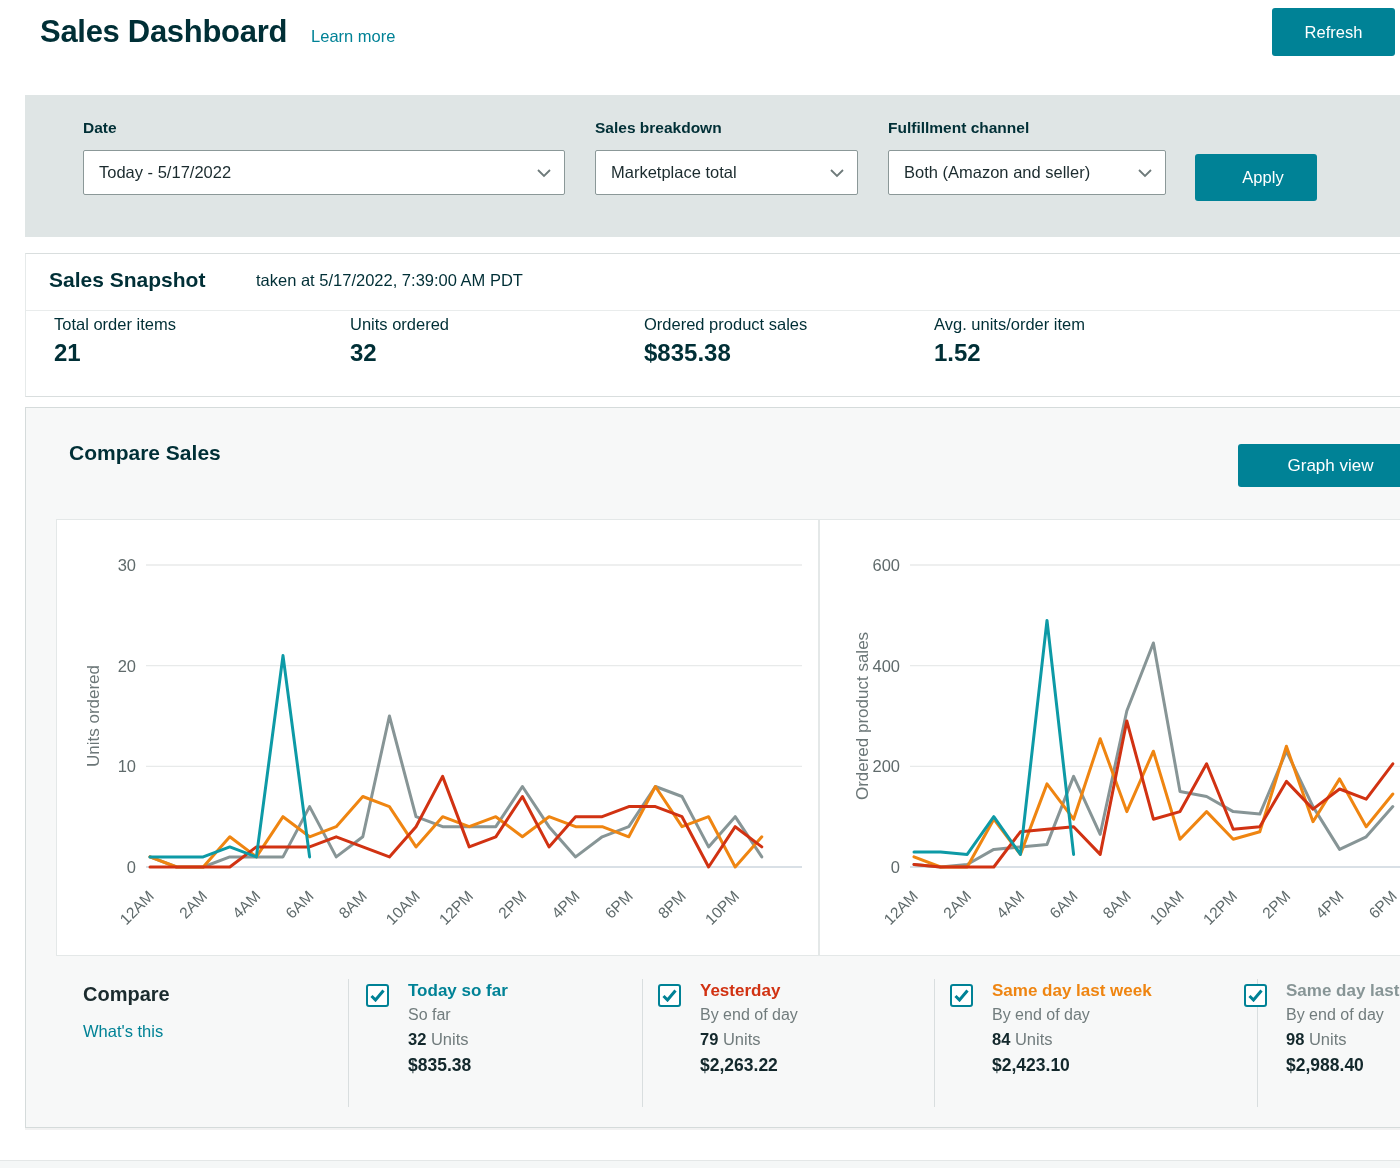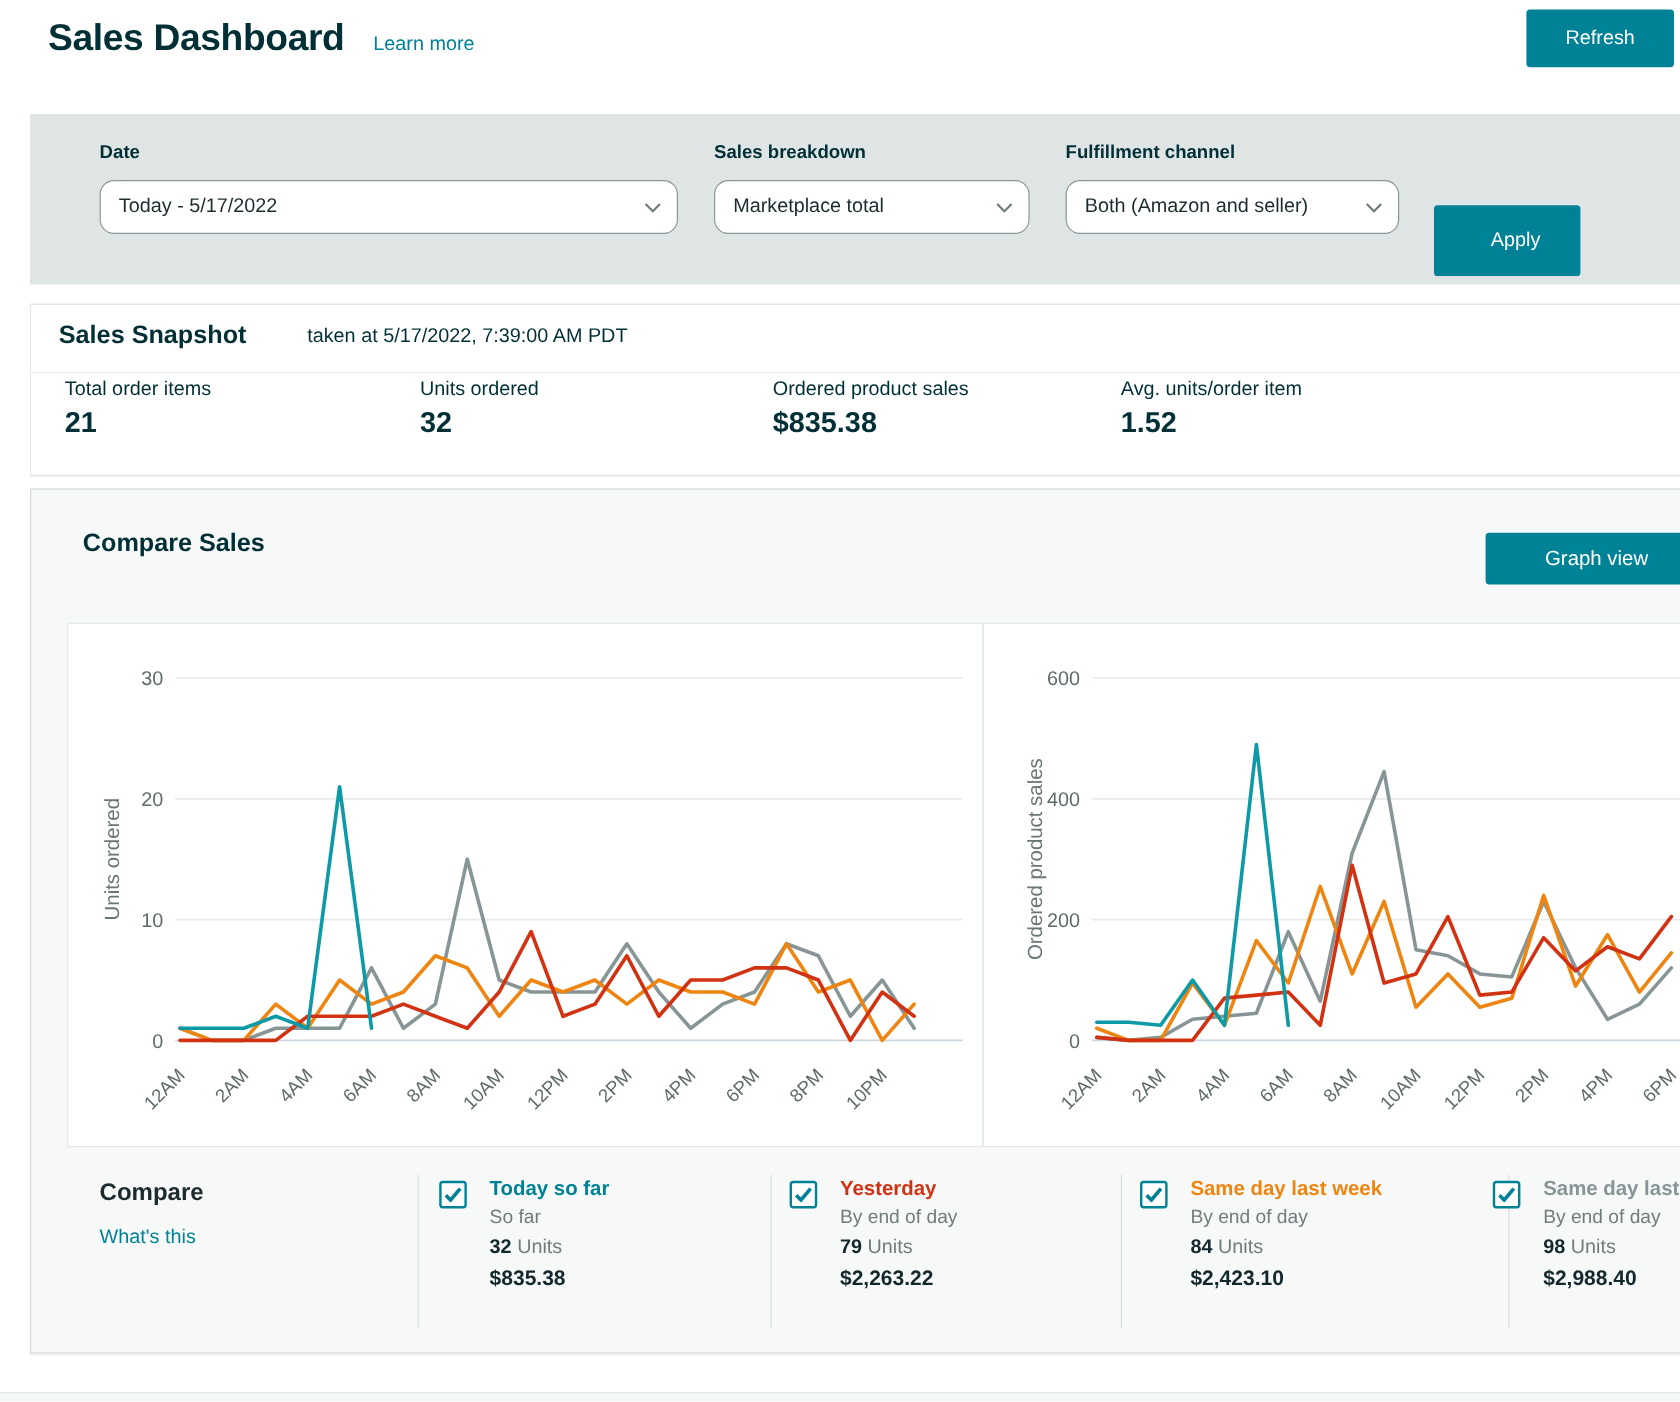--- a/index.html
+++ b/index.html
@@ -11,24 +11,24 @@
   .page-title { font-size:31px; font-weight:700; color:#002f36; letter-spacing:-0.3px; }
   .learn-more { font-size:16.5px; color:#008296; cursor:pointer; }
   .btn { background:#008296; color:#fff; border:none; border-radius:3px; font-family:inherit;
          font-size:16.5px; text-align:center; cursor:pointer; }
   .refresh-btn { position:absolute; left:1272px; top:8px; width:123px; height:48px; }
 
   
   .filter-bar { position:absolute; left:25px; top:95px; width:1390px; height:142px; background:#dfe5e5; }
   .filter-group { position:absolute; top:24px; }
   .filter-label { font-size:15.5px; font-weight:700; color:#002f36; margin-bottom:13px; }
-  .select { position:relative; height:45px; background:#fff; border:1px solid #8b9898; border-radius:12px;
+  .select { position:relative; height:45px; background:#fff; border:1px solid #8b9898; border-radius:2px;
             display:flex; align-items:center; padding:0 36px 0 15px; font-size:16.5px; color:#1b2b2e; cursor:pointer; }
   .select .chev { position:absolute; right:12px; top:16px; }
-  .apply-btn { position:absolute; left:1170px; top:76px; width:122px; height:59px;padding-left:14px; }
+  .apply-btn { position:absolute; left:1170px; top:59px; width:122px; height:47px;padding-left:14px; }
 
   
   .snapshot { position:absolute; left:25px; top:253px; width:1390px; height:144px; background:#fff;
               border-top:1px solid #d9dede; border-bottom:1px solid #d9dede; border-left:1px solid #e6eaea; }
   .snapshot-header { position:absolute; left:0; top:0; width:100%; height:57px; border-bottom:1px solid #e9ecec; }
   .snapshot-title { position:absolute; left:23px; top:14px; font-size:21px; font-weight:700; color:#002f36; }
   .snapshot-taken { position:absolute; left:230px; top:17px; font-size:16.5px; color:#002f36; }
   .stat { position:absolute; top:61px; white-space:nowrap; }
   .stat-label { font-size:16.5px; color:#002f36; margin-bottom:5px; }
   .stat-value { font-size:24px; font-weight:700; color:#002f36; }

